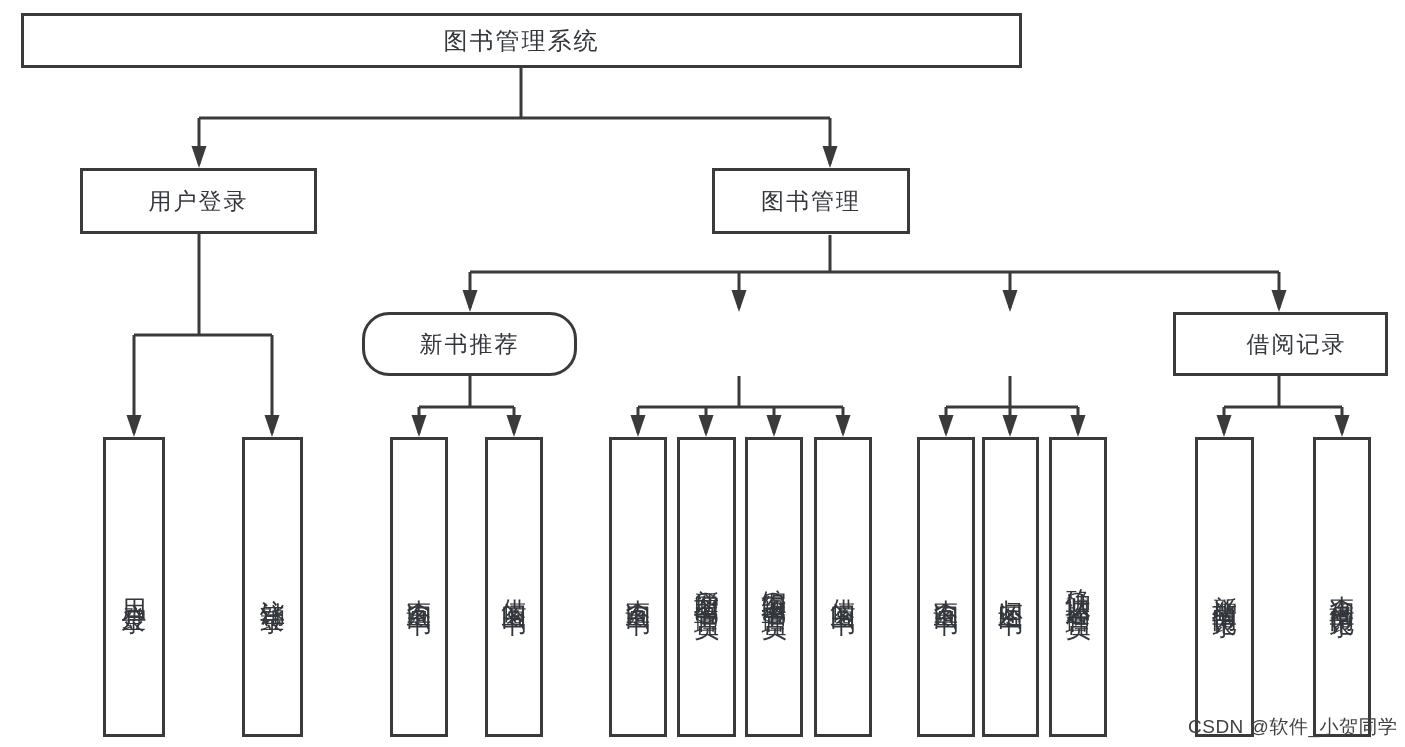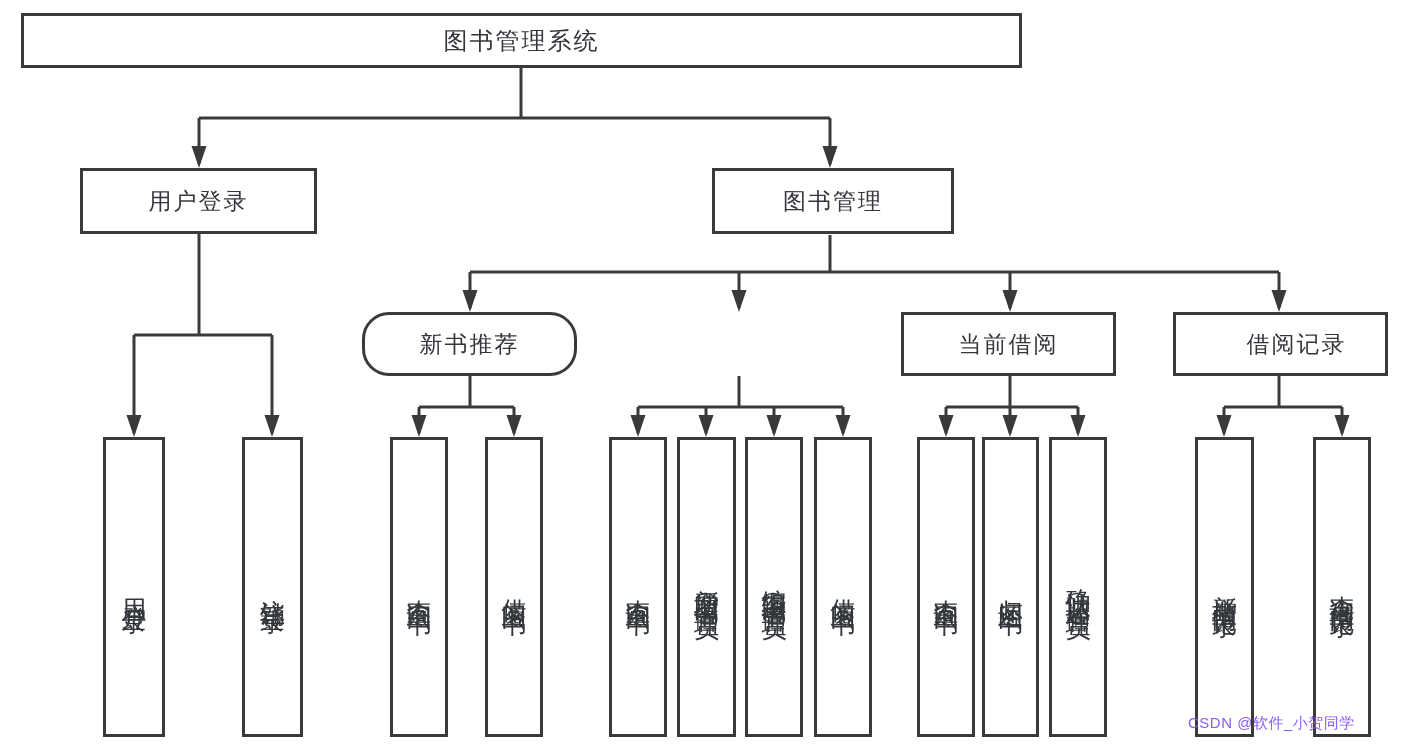--- a/index.html
+++ b/index.html
@@ -49,22 +49,22 @@
     height: 300px;
     writing-mode: vertical-rl;
     font-size: 25px;
     letter-spacing: 4px;
     line-height: 1;
   }
   .watermark {
     position: absolute;
     left: 1188px;
     top: 714px;
-    font-size: 15px;
-    color: #8b5cf6;
+    font-size: 19px;
+    color: #404040;
     z-index: 5;
     white-space: nowrap;
     letter-spacing: 0.5px;
   }
 </style>
 </head>
 <body>
 
 <div class="canvas">
 
@@ -111,24 +111,23 @@
       <polygon points="1070.5,415 1085.5,415 1078,437"></polygon>
 
       <polygon points="1216.5,415 1231.5,415 1224,437"></polygon>
       <polygon points="1334.5,415 1349.5,415 1342,437"></polygon>
     </g>
   </svg>
 
   <div class="node root-box h-text">图书管理系统</div>
 
   <div class="node lvl1 h-text" style="left:80px;width:237px;">用户登录</div>
-  <div class="node lvl1 h-text" style="left:712px;width:242px;font-family:Liberation Serif, serif;">图书管理</div>
+  <div class="node lvl1 h-text" style="left:712px;width:198px;font-family:Liberation Serif, serif;">图书管理</div>
 
   <div class="node lvl2 h-text" style="left:362px;width:215px;border-radius:27px;">新书推荐</div>
-  <div class="node lvl2 h-text" style="left:901px;width:215px;">当前借阅</div>
   <div class="node lvl2 h-text" style="left:1173px;width:215px;padding-left:32px;">借阅记录</div>
 
   <div class="node leaf" style="left:103px;width:62px;">用户登录</div>
   <div class="node leaf" style="left:242px;width:61px;">注销登录</div>
   <div class="node leaf" style="left:390px;width:58px;">查询图书</div>
   <div class="node leaf" style="left:485px;width:58px;">借阅图书</div>
   <div class="node leaf" style="left:609px;width:58px;">查询图书</div>
   <div class="node leaf" style="left:677px;width:59px;">新增图书（管理员）</div>
   <div class="node leaf" style="left:745px;width:58px;">编辑图书（管理员）</div>
   <div class="node leaf" style="left:814px;width:58px;">借阅图书</div>

